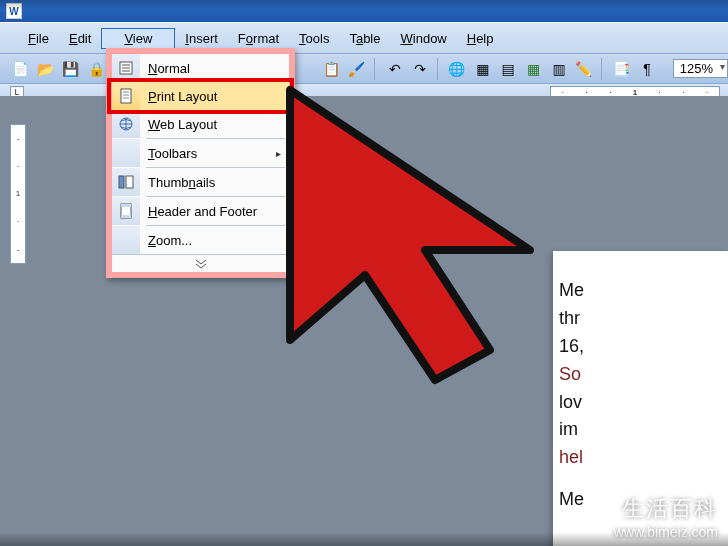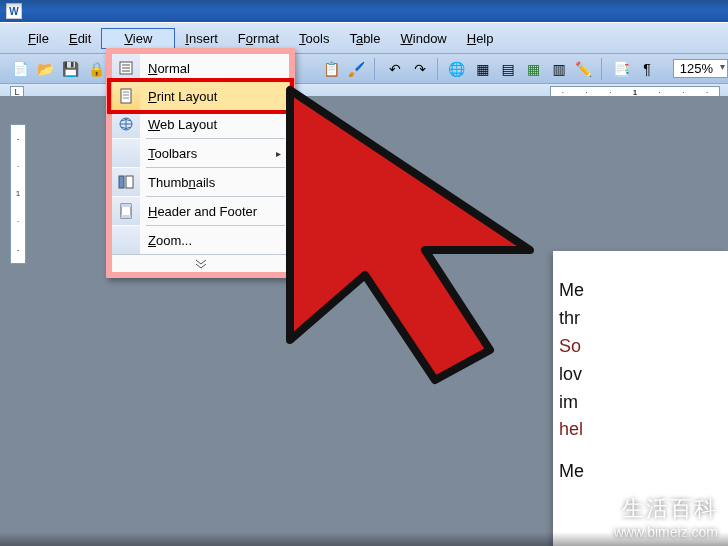--- a/index.html
+++ b/index.html
@@ -114,20 +114,21 @@
     <span>-</span>
       <span>·</span>
       <span>1</span>
       <span>·</span>
       <span>-</span>
   </div>
 
   <div class="page">
     <div>Me</div>
     <div>thr</div>
+    <div>16,</div>
     <div class="green">So</div>
     <div>lov</div>
     <div>im</div>
     <div class="green">hel</div>
     <div style="height:14px"></div>
     <div>Me</div>
   </div>
 </div>
 
 <div class="dropdown">

